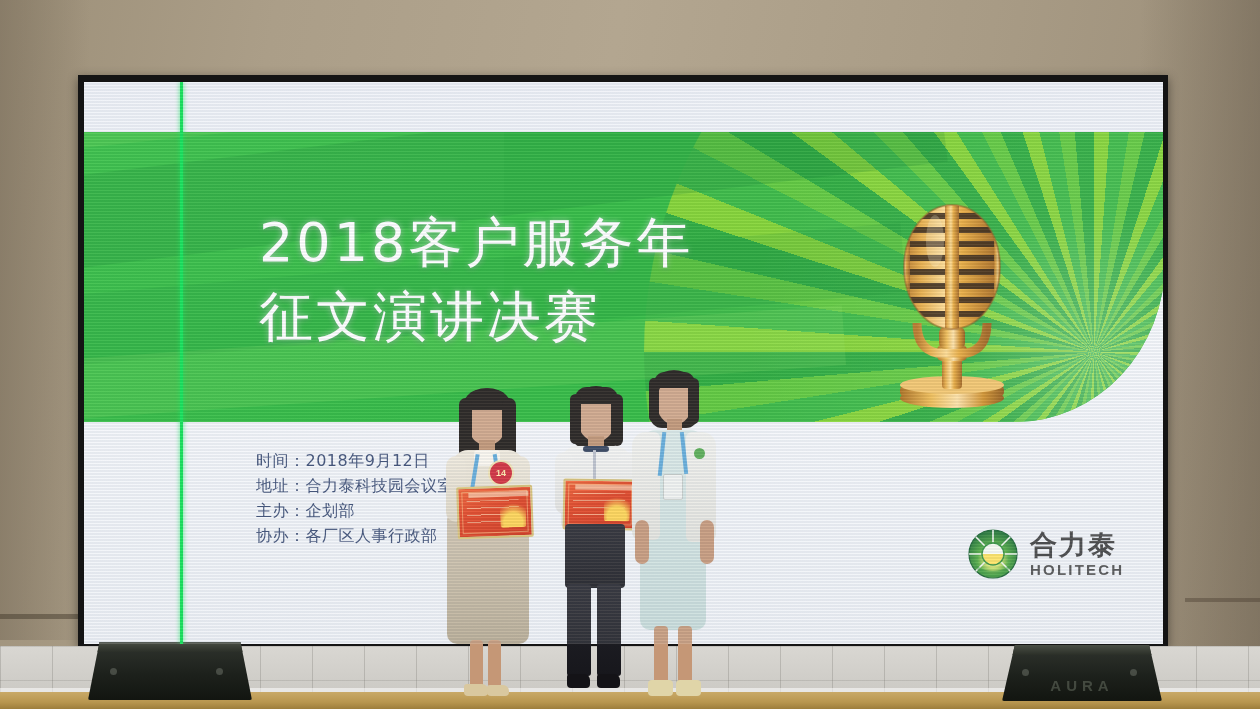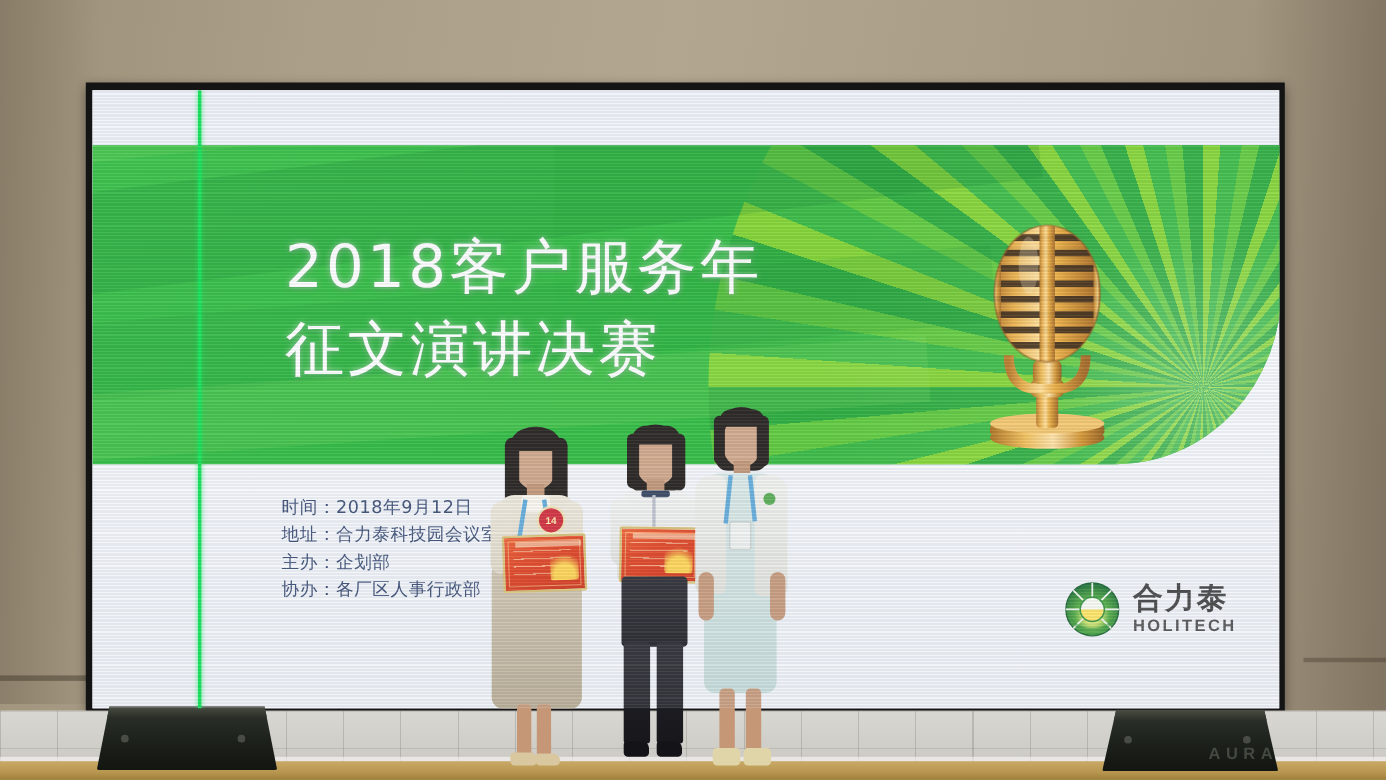--- a/index.html
+++ b/index.html
@@ -196,21 +196,21 @@
   .mon-left{
     left:88px;top:642px;width:164px;height:58px;
     clip-path:polygon(7% 0,93% 0,100% 100%,0 100%);
   }
   .mon-right{
     left:1002px;top:645px;width:160px;height:56px;
     clip-path:polygon(8% 0,92% 0,100% 100%,0 100%);
   }
   .mon-brand{
     position:absolute;left:0;bottom:7px;width:100%;
-    text-align:right;
+    text-align:center;
     font-family:"Liberation Sans",sans-serif;
     font-size:15px;letter-spacing:5px;font-weight:700;
     color:rgba(120,128,112,.45);
   }
   .mon-knob{
     position:absolute;width:7px;height:7px;border-radius:50%;
     background:rgba(150,156,142,.35);
   }
 
   

